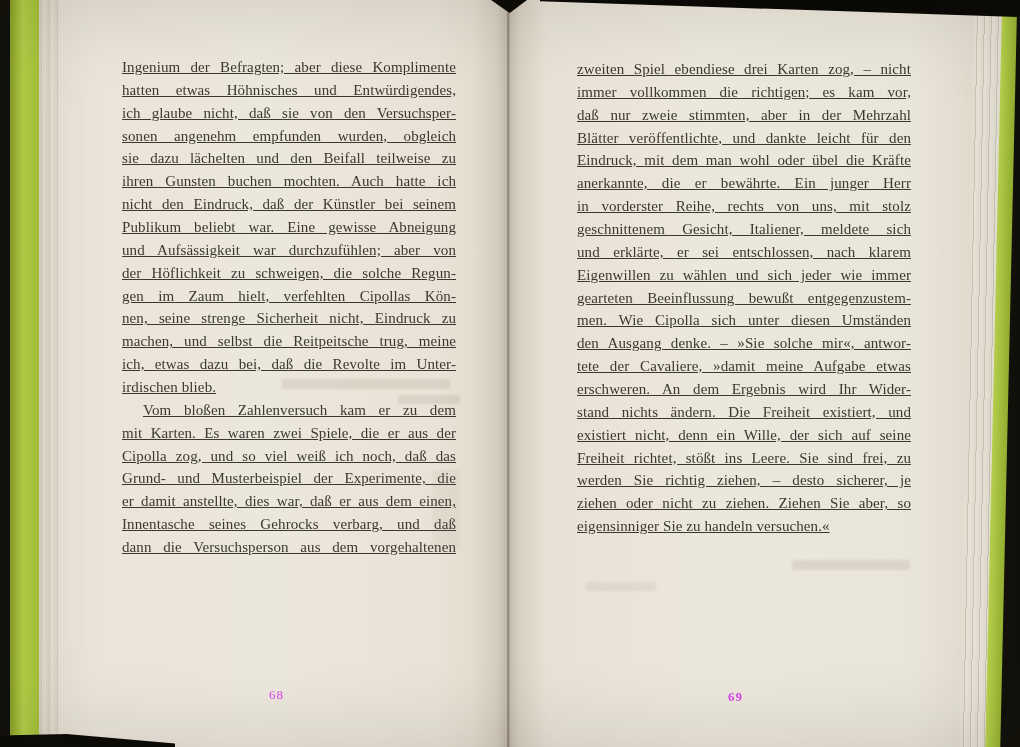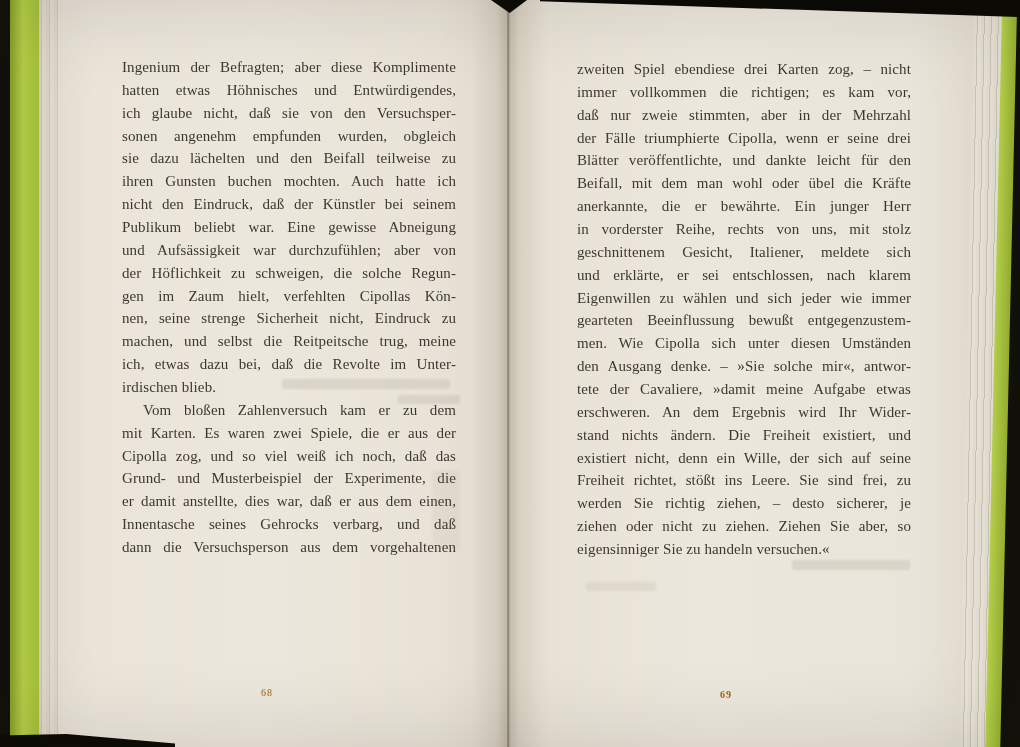--- a/index.html
+++ b/index.html
@@ -56,28 +56,28 @@
     background:#0b0a06; clip-path:polygon(0 0,100% 0,100% 100%,0 8%);
   }
   .wedge-bottom-left {
     position:absolute; left:0; top:729px; width:175px; height:18px;
     background:#0d0c07; clip-path:polygon(0 36%,38% 28%,100% 80%,100% 100%,0 100%);
   }
   
   .textblock { position:absolute; width:334px; color:#3c3831; font-size:15px; letter-spacing:.1px; }
   .textblock-left  { left:122px; top:56px; }
   .textblock-right { left:577px; top:58px; }
-  .para { margin:0; }
+  .para { margin:0;text-decoration:underline; }
   .para.indent .line:first-child { text-indent:1.4em; }
   .line {
     height:22.86px; line-height:22.86px; overflow:hidden;
     text-align:justify; text-align-last:justify;
   }
   .line.end { text-align-last:left; }
-  .pagenum { position:absolute; font-size:10px; color:#a16207; letter-spacing:1px; }
+  .pagenum { position:absolute; font-size:13px; color:#d946ef; letter-spacing:1px;margin-left:8px; }
   .pagenum-left  { left:261px; top:687px; }
   .pagenum-right { left:720px; top:689px;font-weight:bold; }
   
   .ghost { position:absolute; background:rgba(128,120,98,.15); filter:blur(1.3px); border-radius:2px; pointer-events:none; }
   .g1 { left:282px; top:379px; width:168px; height:10px; }
   .g2 { left:398px; top:395px; width:62px;  height:9px;  }
   .g3 { left:432px; top:470px; width:28px;  height:80px; opacity:.5; }
   .g4 { left:792px; top:560px; width:118px; height:10px; }
   .g5 { left:586px; top:582px; width:70px;  height:9px;  opacity:.7; }
   
@@ -133,23 +133,22 @@
         <div class="line">Innentasche seines Gehrocks verbarg, und daß</div>
         <div class="line">dann die Versuchsperson aus dem vorgehaltenen</div>
       </div>
     </div>
 
   <div class="textblock textblock-right">
       <div class="para">
         <div class="line">zweiten Spiel ebendiese drei Karten zog, – nicht</div>
         <div class="line">immer vollkommen die richtigen; es kam vor,</div>
         <div class="line">daß nur zweie stimmten, aber in der Mehrzahl</div>
-        <div class="line">der Fälle triumphierte Cipolla, wenn er seine drei</div>
         <div class="line">Blätter veröffentlichte, und dankte leicht für den</div>
-        <div class="line">Beifall, mit dem man wohl oder übel die Kräfte</div>
+        <div class="line">Eindruck, mit dem man wohl oder übel die Kräfte</div>
         <div class="line">anerkannte, die er bewährte. Ein junger Herr</div>
         <div class="line">in vorderster Reihe, rechts von uns, mit stolz</div>
         <div class="line">geschnittenem Gesicht, Italiener, meldete sich</div>
         <div class="line">und erklärte, er sei entschlossen, nach klarem</div>
         <div class="line">Eigenwillen zu wählen und sich jeder wie immer</div>
         <div class="line">gearteten Beeinflussung bewußt entgegenzustem-</div>
         <div class="line">men. Wie Cipolla sich unter diesen Umständen</div>
         <div class="line">den Ausgang denke. – »Sie solche mir«, antwor-</div>
         <div class="line">tete der Cavaliere, »damit meine Aufgabe etwas</div>
         <div class="line">erschweren. An dem Ergebnis wird Ihr Wider-</div>

